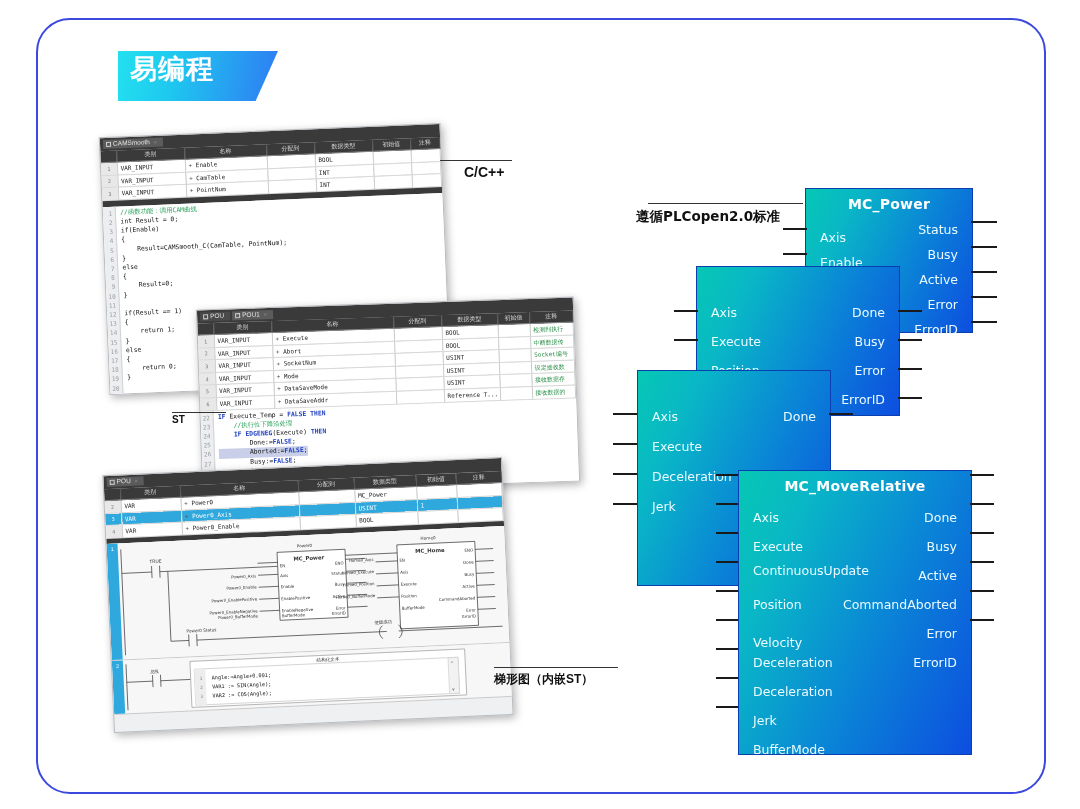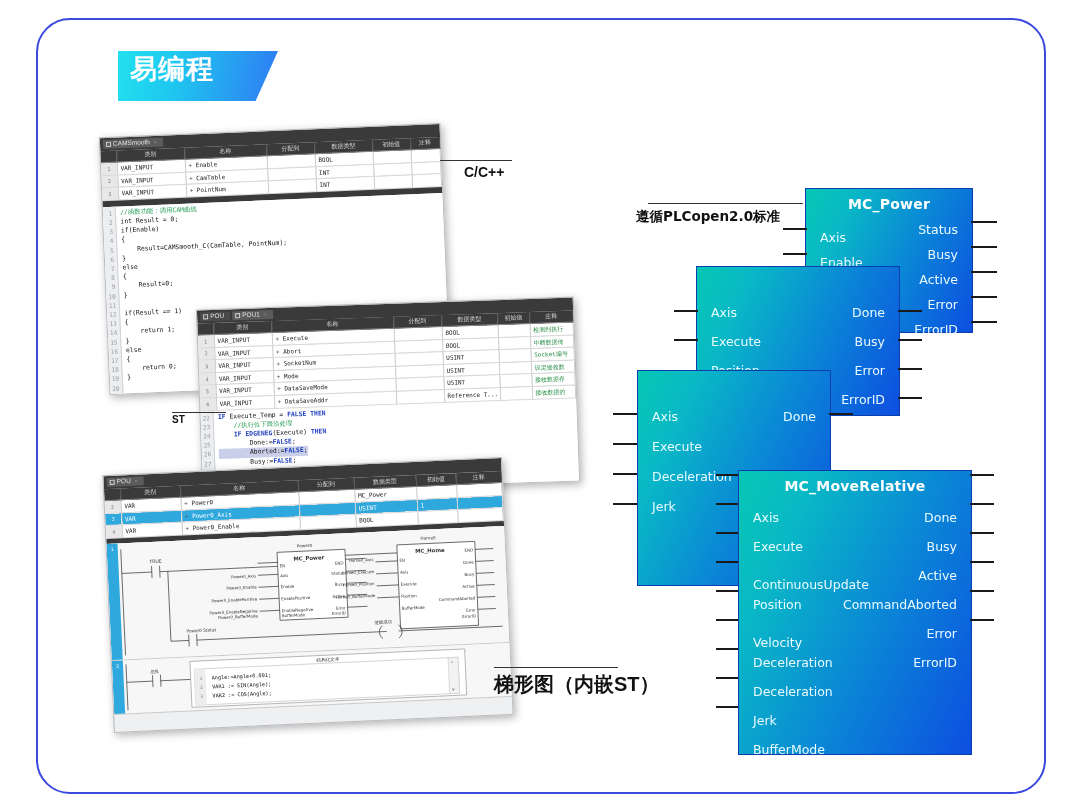--- a/index.html
+++ b/index.html
@@ -475,21 +475,21 @@
   </div>
 </div>
 
 <div class="anno-line" style="left:440px; top:160px; width:72px;"></div>
 <div class="anno" style="left:464px; top:164px; font-size:14px;">C/C++</div>
 
 <div class="anno-line" style="left:172px; top:412px; width:54px;"></div>
 <div class="anno" style="left:172px; top:414px; font-size:10px;">ST</div>
 
 <div class="anno-line" style="left:494px; top:667px; width:124px;"></div>
-<div class="anno" style="left:494px; top:671px; font-size:20px;text-align:right;">梯形图（内嵌ST）</div>
+<div class="anno" style="left:494px; top:671px; font-size:12px;text-align:right;">梯形图（内嵌ST）</div>
 
 <div class="anno-line" style="left:648px; top:203px; width:155px;"></div>
 <div class="plabel" style="left:636px; top:208px;">遵循PLCopen2.0标准</div>
 
 <div class="fb" id="fb-power" style="left:805px; top:188px; width:168px; height:145px;">
   <div class="fbtitle">MC_Power</div>
   <div class="pin in" style="top:41px">Axis</div>
   <div class="pin in" style="top:66px">Enable</div>
   <div class="pin out" style="top:33px">Status</div>
   <div class="pin out" style="top:58px">Busy</div>
@@ -531,21 +531,21 @@
 <div class="lead" style="left:613px; top:413px; width:24px;"></div>
 <div class="lead" style="left:613px; top:443px; width:24px;"></div>
 <div class="lead" style="left:613px; top:473px; width:24px;"></div>
 <div class="lead" style="left:613px; top:503px; width:24px;"></div>
 <div class="lead" style="left:829px; top:413px; width:24px;"></div>
 
 <div class="fb" id="fb-moverel" style="left:738px; top:430px; width:234px; height:285px;margin-top:40px;">
   <div class="fbtitle">MC_MoveRelative</div>
   <div class="pin in" style="top:39px">Axis</div>
   <div class="pin in" style="top:68px">Execute</div>
-  <div class="pin in" style="top:106px">ContinuousUpdate</div>
+  <div class="pin in" style="top:92px">ContinuousUpdate</div>
   <div class="pin in" style="top:126px">Position</div>
   <div class="pin in" style="top:164px">Velocity</div>
   <div class="pin in" style="top:184px">Deceleration</div>
   <div class="pin in" style="top:213px">Deceleration</div>
   <div class="pin in" style="top:242px">Jerk</div>
   <div class="pin in" style="top:271px">BufferMode</div>
   <div class="pin out" style="top:39px">Done</div>
   <div class="pin out" style="top:68px">Busy</div>
   <div class="pin out" style="top:97px">Active</div>
   <div class="pin out" style="top:126px">CommandAborted</div>

